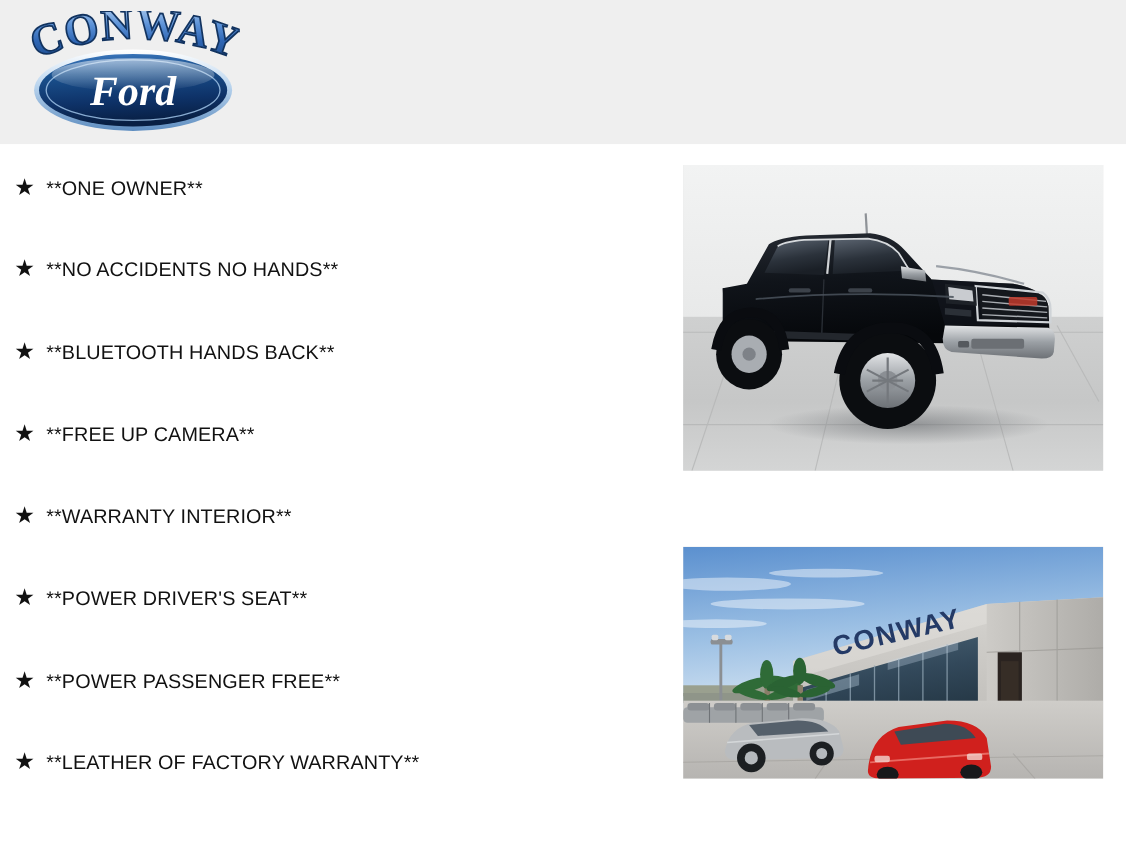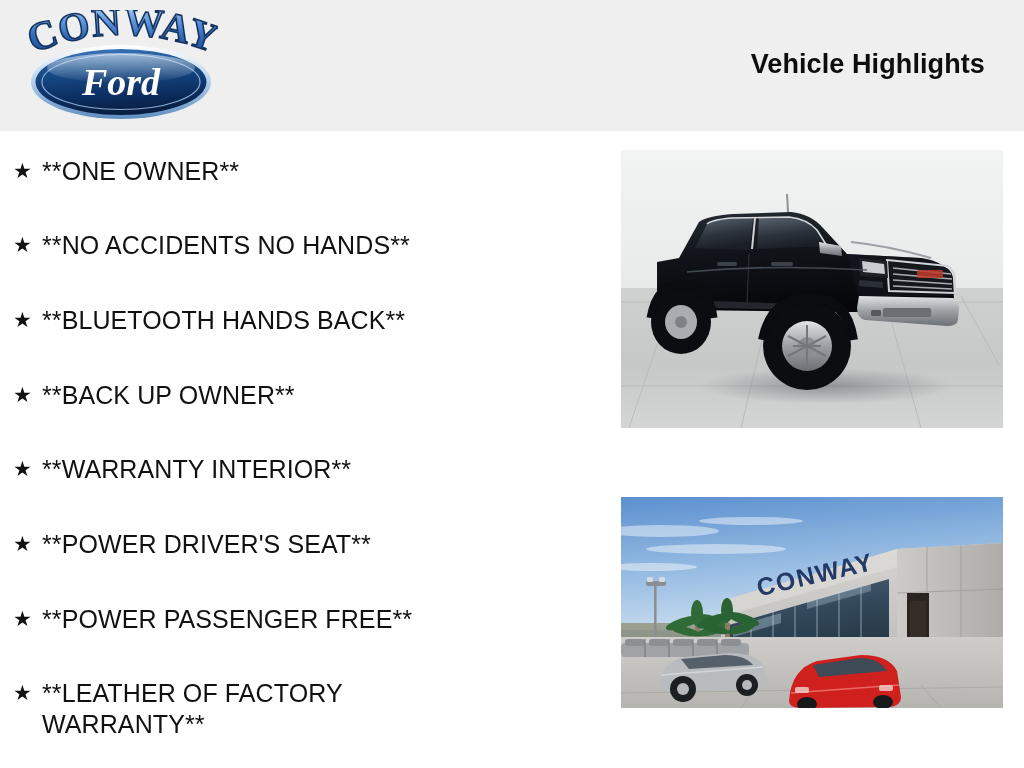--- a/index.html
+++ b/index.html
@@ -83,21 +83,21 @@
   }
   .hl-bullet {
     flex: 0 0 auto;
     width: 29px;
     font-size: 21px;
     line-height: 30px;
     color: #111111;
   }
   .hl-text {
     flex: 1 1 auto;
-    font-size: 25px;
+    font-size: 18px;
     line-height: 31px;
     color: #111111;
     letter-spacing: 0.1px;
   }
 
   
   .photo {
     position: absolute;
     overflow: hidden;
     background: #e8e8e8;
@@ -163,21 +163,20 @@
           </defs>
           <ellipse cx="91" cy="38" rx="90" ry="37" fill="url(#ovalRing)"></ellipse>
           <ellipse cx="91" cy="38" rx="85.5" ry="33" fill="url(#ovalGrad)"></ellipse>
           <ellipse cx="91" cy="38" rx="79" ry="27.5" fill="none" stroke="#9dc2e6" stroke-width="1.2" opacity="0.85"></ellipse>
           <ellipse cx="91" cy="24" rx="74" ry="15" fill="url(#shine)"></ellipse>
           <text x="91" y="51" text-anchor="middle" font-family="'Liberation Serif', serif" font-size="38" font-style="italic" font-weight="bold" fill="#ffffff">Ford</text>
         </svg>
       </div>
     </div>
 
-    <div class="page-title">Vehicle Highlights</div>
   </div>
 
   <div class="highlights">
 
     <div class="hl-item" style="top:25px;">
       <span class="hl-bullet">★</span>
       <span class="hl-text">**ONE OWNER**</span>
     </div>
 
     <div class="hl-item" style="top:99px;">
@@ -185,21 +184,21 @@
       <span class="hl-text">**NO ACCIDENTS NO HANDS**</span>
     </div>
 
     <div class="hl-item" style="top:174px;">
       <span class="hl-bullet">★</span>
       <span class="hl-text">**BLUETOOTH HANDS BACK**</span>
     </div>
 
     <div class="hl-item" style="top:249px;">
       <span class="hl-bullet">★</span>
-      <span class="hl-text">**BACK UP OWNER**</span>
+      <span class="hl-text">**FREE UP CAMERA**</span>
     </div>
 
     <div class="hl-item" style="top:323px;">
       <span class="hl-bullet">★</span>
       <span class="hl-text">**WARRANTY INTERIOR**</span>
     </div>
 
     <div class="hl-item" style="top:398px;">
       <span class="hl-bullet">★</span>
       <span class="hl-text">**POWER DRIVER'S SEAT**</span>

